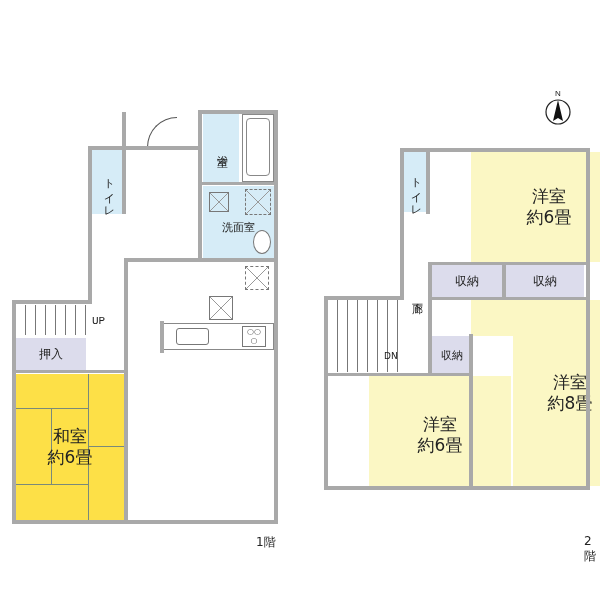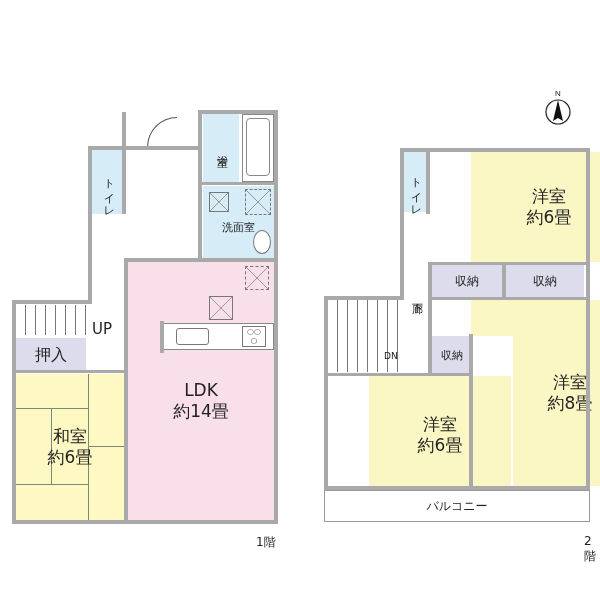--- a/index.html
+++ b/index.html
@@ -5,44 +5,38 @@
   html,body{margin:0;padding:0;background:#fff;}
   body{width:600px;height:600px;position:relative;overflow:hidden;font-family:"DejaVu Sans","Liberation Sans",sans-serif;color:#222;}
   .abs{position:absolute;box-sizing:border-box;}
   .wall{position:absolute;background:#a9a9a9;}
   .room{position:absolute;box-sizing:border-box;display:flex;align-items:center;justify-content:center;text-align:center;}
   .lbl{font-size:17px;line-height:21px;color:#222;}
   .lbl-sm{font-size:11px;line-height:13px;color:#222;}
   .vert{writing-mode:vertical-rl;text-orientation:upright;font-size:11px;letter-spacing:1px;}
   .pink{background:#f8dfe9;}
   .blue{background:#d6ecf7;}
-  .green{background:#fef9c3;}
+  .green{background:#fde047;}
   .yellow{background:#fbf7c4;margin-left:41px;}
   .lav{background:#dcdcec;}
   .white{background:#fff;}
   .door{position:absolute;border:1px solid #555;box-sizing:border-box;}
   .xbox{position:absolute;border:1px solid #777;box-sizing:border-box;background:
     linear-gradient(45deg,transparent 48%,#999 49%,#999 51%,transparent 52%),
     linear-gradient(-45deg,transparent 48%,#999 49%,#999 51%,transparent 52%);}
   .xbox.dash{border-style:dashed;}
   .stairs{position:absolute;box-sizing:border-box;background:repeating-linear-gradient(90deg,#fff 0,#fff 9px,#777 9px,#777 10px);}
   .floor-label{position:absolute;font-size:12px;color:#222;}
   .tatami-line{position:absolute;background:#7a8a7a;}
 </style>
 </head>
 <body>
 
 <div class="abs" style="left:0;top:0;width:300px;height:560px;">
 
-  <div class="room pink" style="left:128px;top:262px;width:146px;height:258px;">
-    <div class="lbl" style="margin-top:20px;">
-      <div>LDK</div>
-      <div>約14畳</div>
-    </div>
-  </div>
 
   <div class="abs white" style="left:163px;top:323px;width:111px;height:27px;border:1px solid #888;"></div>
   <div class="abs" style="left:176px;top:328px;width:33px;height:17px;border:1px solid #777;border-radius:3px;background:#fff;"></div>
   <div class="abs" style="left:242px;top:326px;width:24px;height:21px;border:1px solid #777;font-size:8px;line-height:9px;text-align:center;color:#555;">○○<br>○</div>
   <div class="wall" style="left:160px;top:321px;width:4px;height:32px;"></div>
   <div class="xbox" style="left:209px;top:296px;width:24px;height:24px;"></div>
   <div class="xbox dash" style="left:245px;top:266px;width:24px;height:24px;"></div>
 
   <div class="room green" style="left:16px;top:374px;width:108px;height:146px;">
     <div class="tatami-line" style="left:0;top:34px;width:72px;height:1px;"></div>
@@ -50,25 +44,25 @@
     <div class="tatami-line" style="left:35px;top:34px;width:1px;height:76px;"></div>
     <div class="tatami-line" style="left:0;top:110px;width:72px;height:1px;"></div>
     <div class="tatami-line" style="left:72px;top:72px;width:36px;height:1px;"></div>
     <div class="lbl" style="position:relative;z-index:1;">
       <div>和室</div>
       <div>約6畳</div>
     </div>
   </div>
 
   <div class="room lav" style="left:16px;top:338px;width:70px;height:32px;">
-    <span class="lbl-sm" style="font-size:16px;">押入</span>
+    <span class="lbl-sm" style="font-size:12px;">押入</span>
   </div>
 
   <div class="stairs" style="left:16px;top:305px;width:74px;height:30px;"></div>
-  <span class="abs lbl-sm" style="left:92px;top:323px;font-size:15px;">UP</span>
+  <span class="abs lbl-sm" style="left:92px;top:315px;font-size:11px;font-family:Liberation Mono, monospace;">UP</span>
 
   <div class="room blue" style="left:92px;top:150px;width:32px;height:64px;">
     <span class="vert" style="margin-top:18px;">トイレ</span>
   </div>
 
   <div class="door" style="left:147px;top:117px;width:30px;height:30px;border-radius:30px 0 0 0;border-bottom:none;border-right:none;"></div>
 
   <div class="room blue" style="left:203px;top:114px;width:36px;height:68px;">
     <span class="vert" style="font-size:11px;">浴室</span>
   </div>
@@ -129,23 +123,20 @@
     <span class="lbl-sm" style="font-size:11px;">収納</span>
   </div>
 
   <div class="room yellow" style="left:28px;top:376px;width:142px;height:110px;">
     <div class="lbl" style="margin-top:8px;">
       <div>洋室</div>
       <div>約6畳</div>
     </div>
   </div>
 
-  <div class="room white" style="left:24px;top:490px;width:266px;height:32px;border:1px solid #999;">
-    <span class="lbl-sm" style="font-size:12px;">バルコニー</span>
-  </div>
 
   <div class="room blue" style="left:104px;top:152px;width:22px;height:60px;">
     <span class="vert" style="margin-top:16px;">トイレ</span>
   </div>
 
   <div class="room white" style="left:104px;top:215px;width:24px;height:160px;">
     <span class="vert">廊下</span>
   </div>
 
   <div class="stairs" style="left:28px;top:300px;width:74px;height:72px;"></div>

